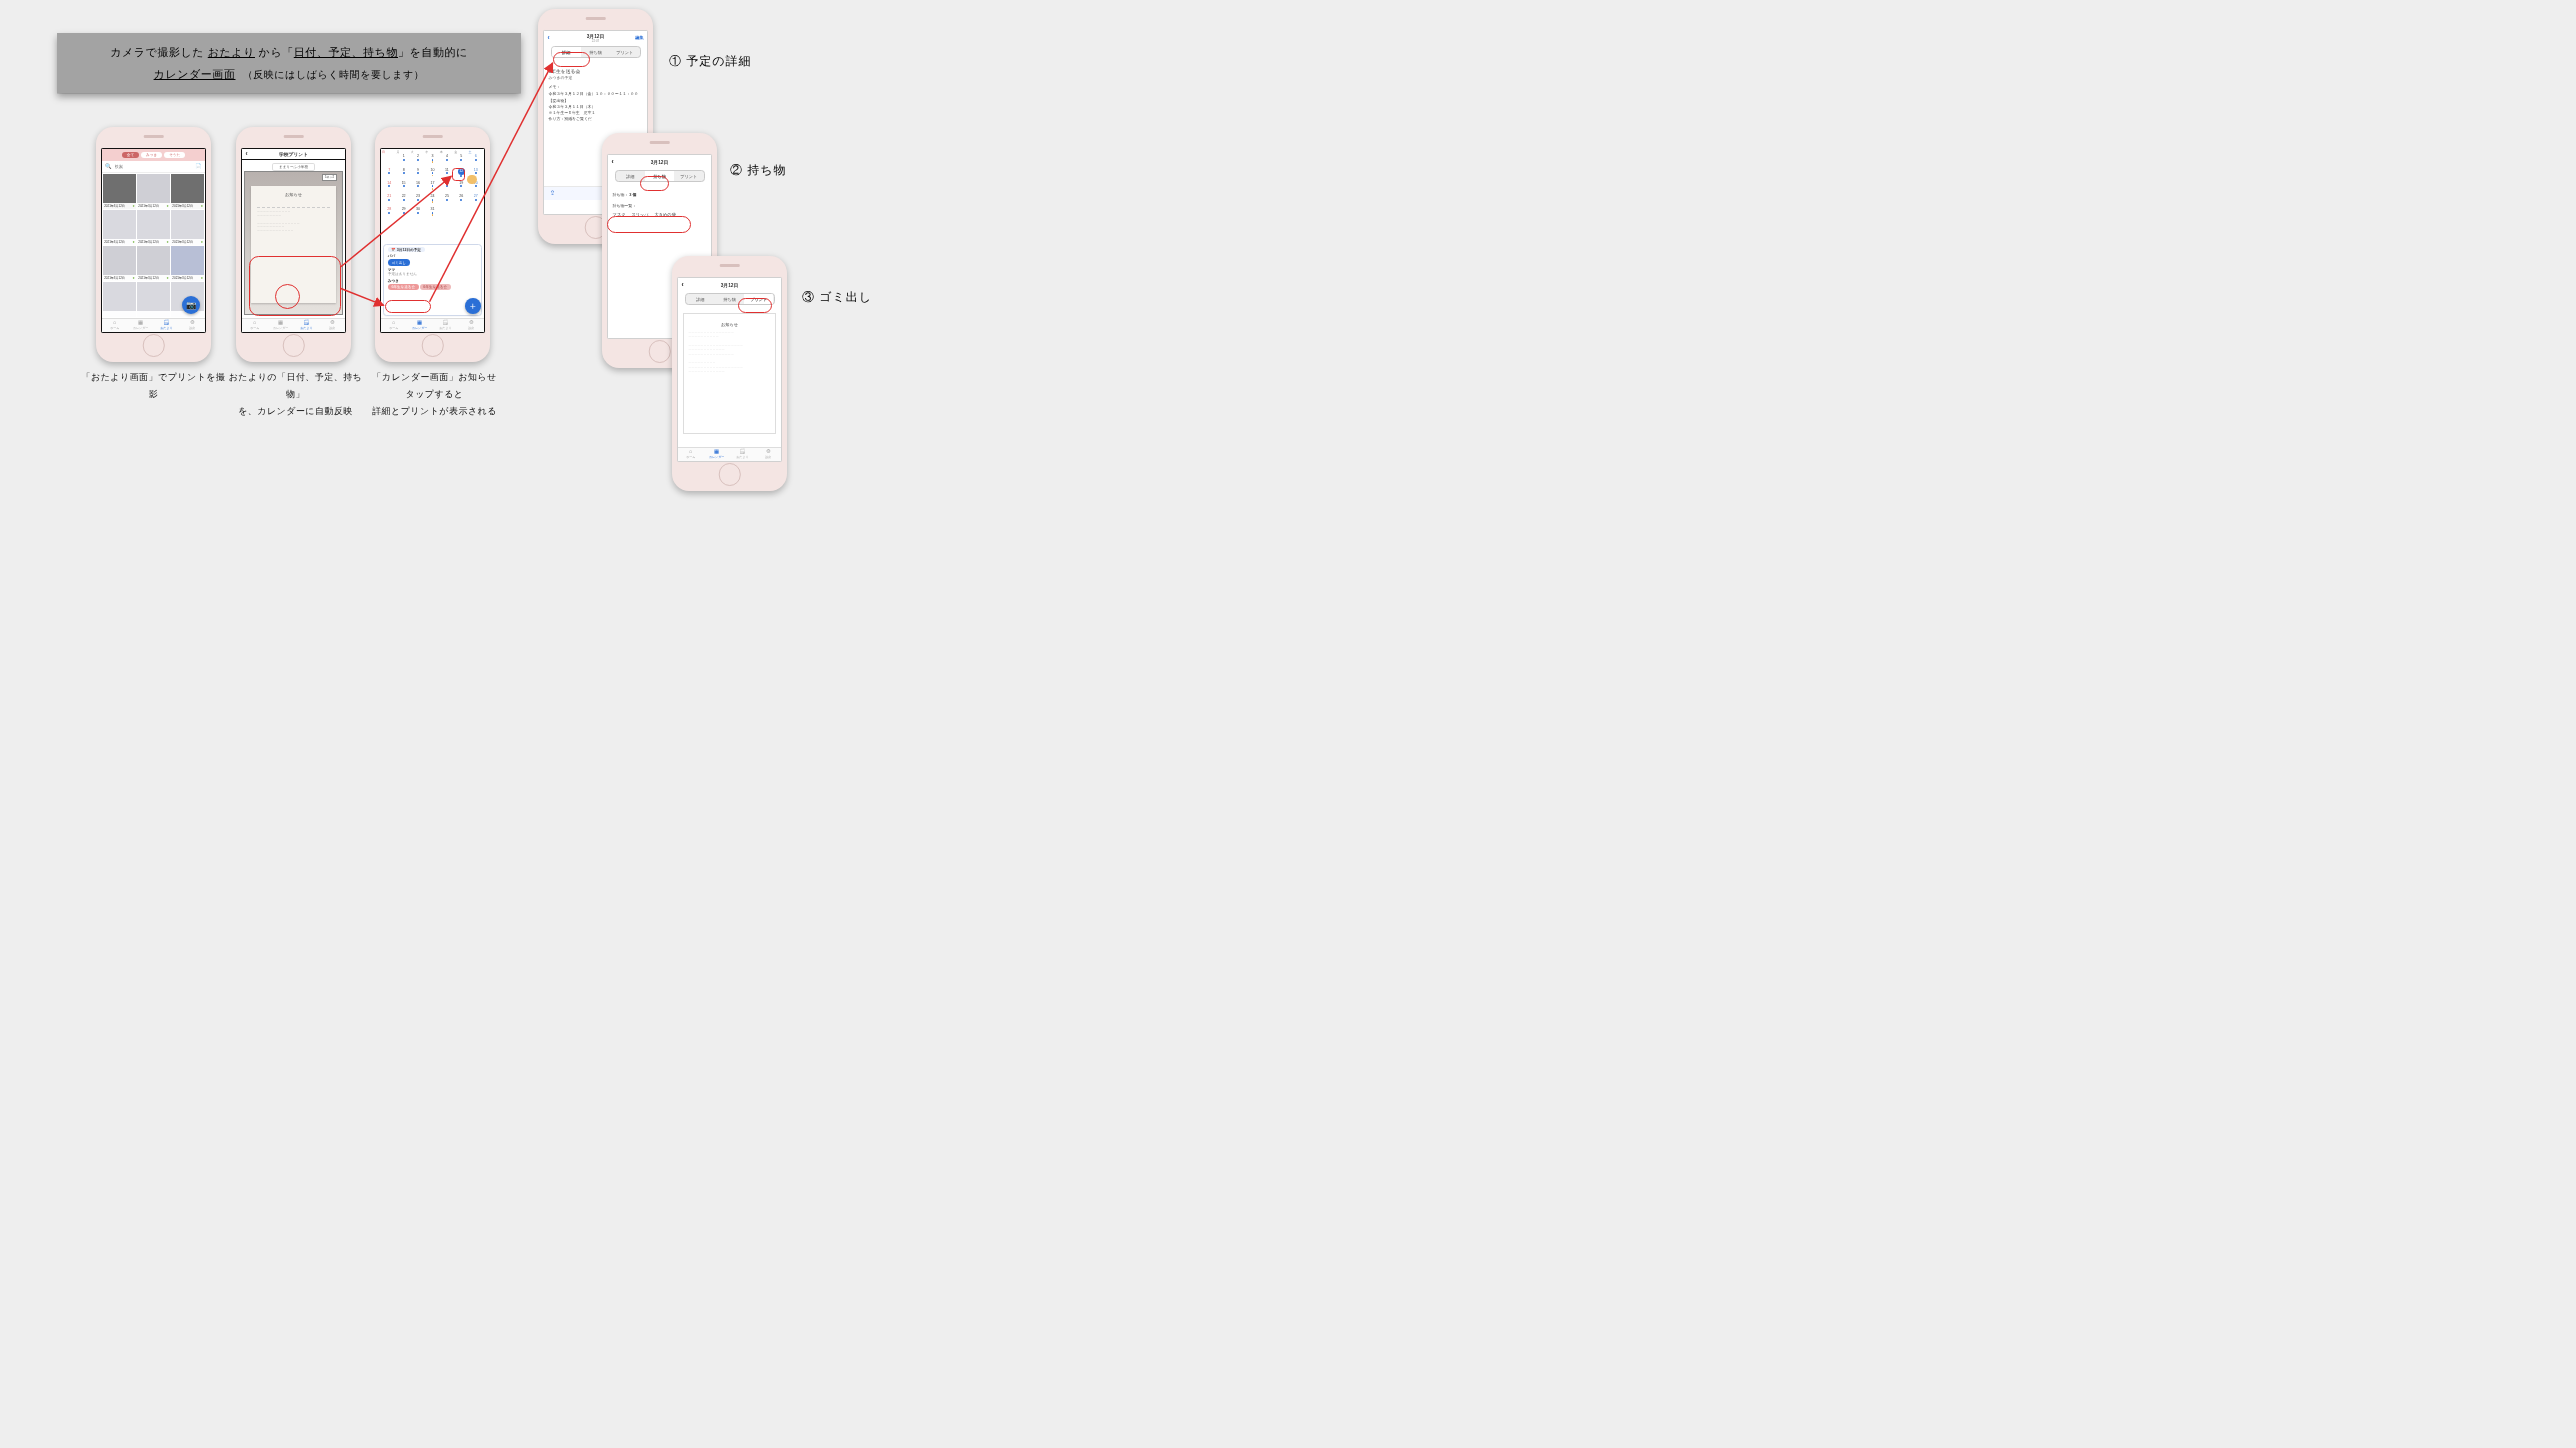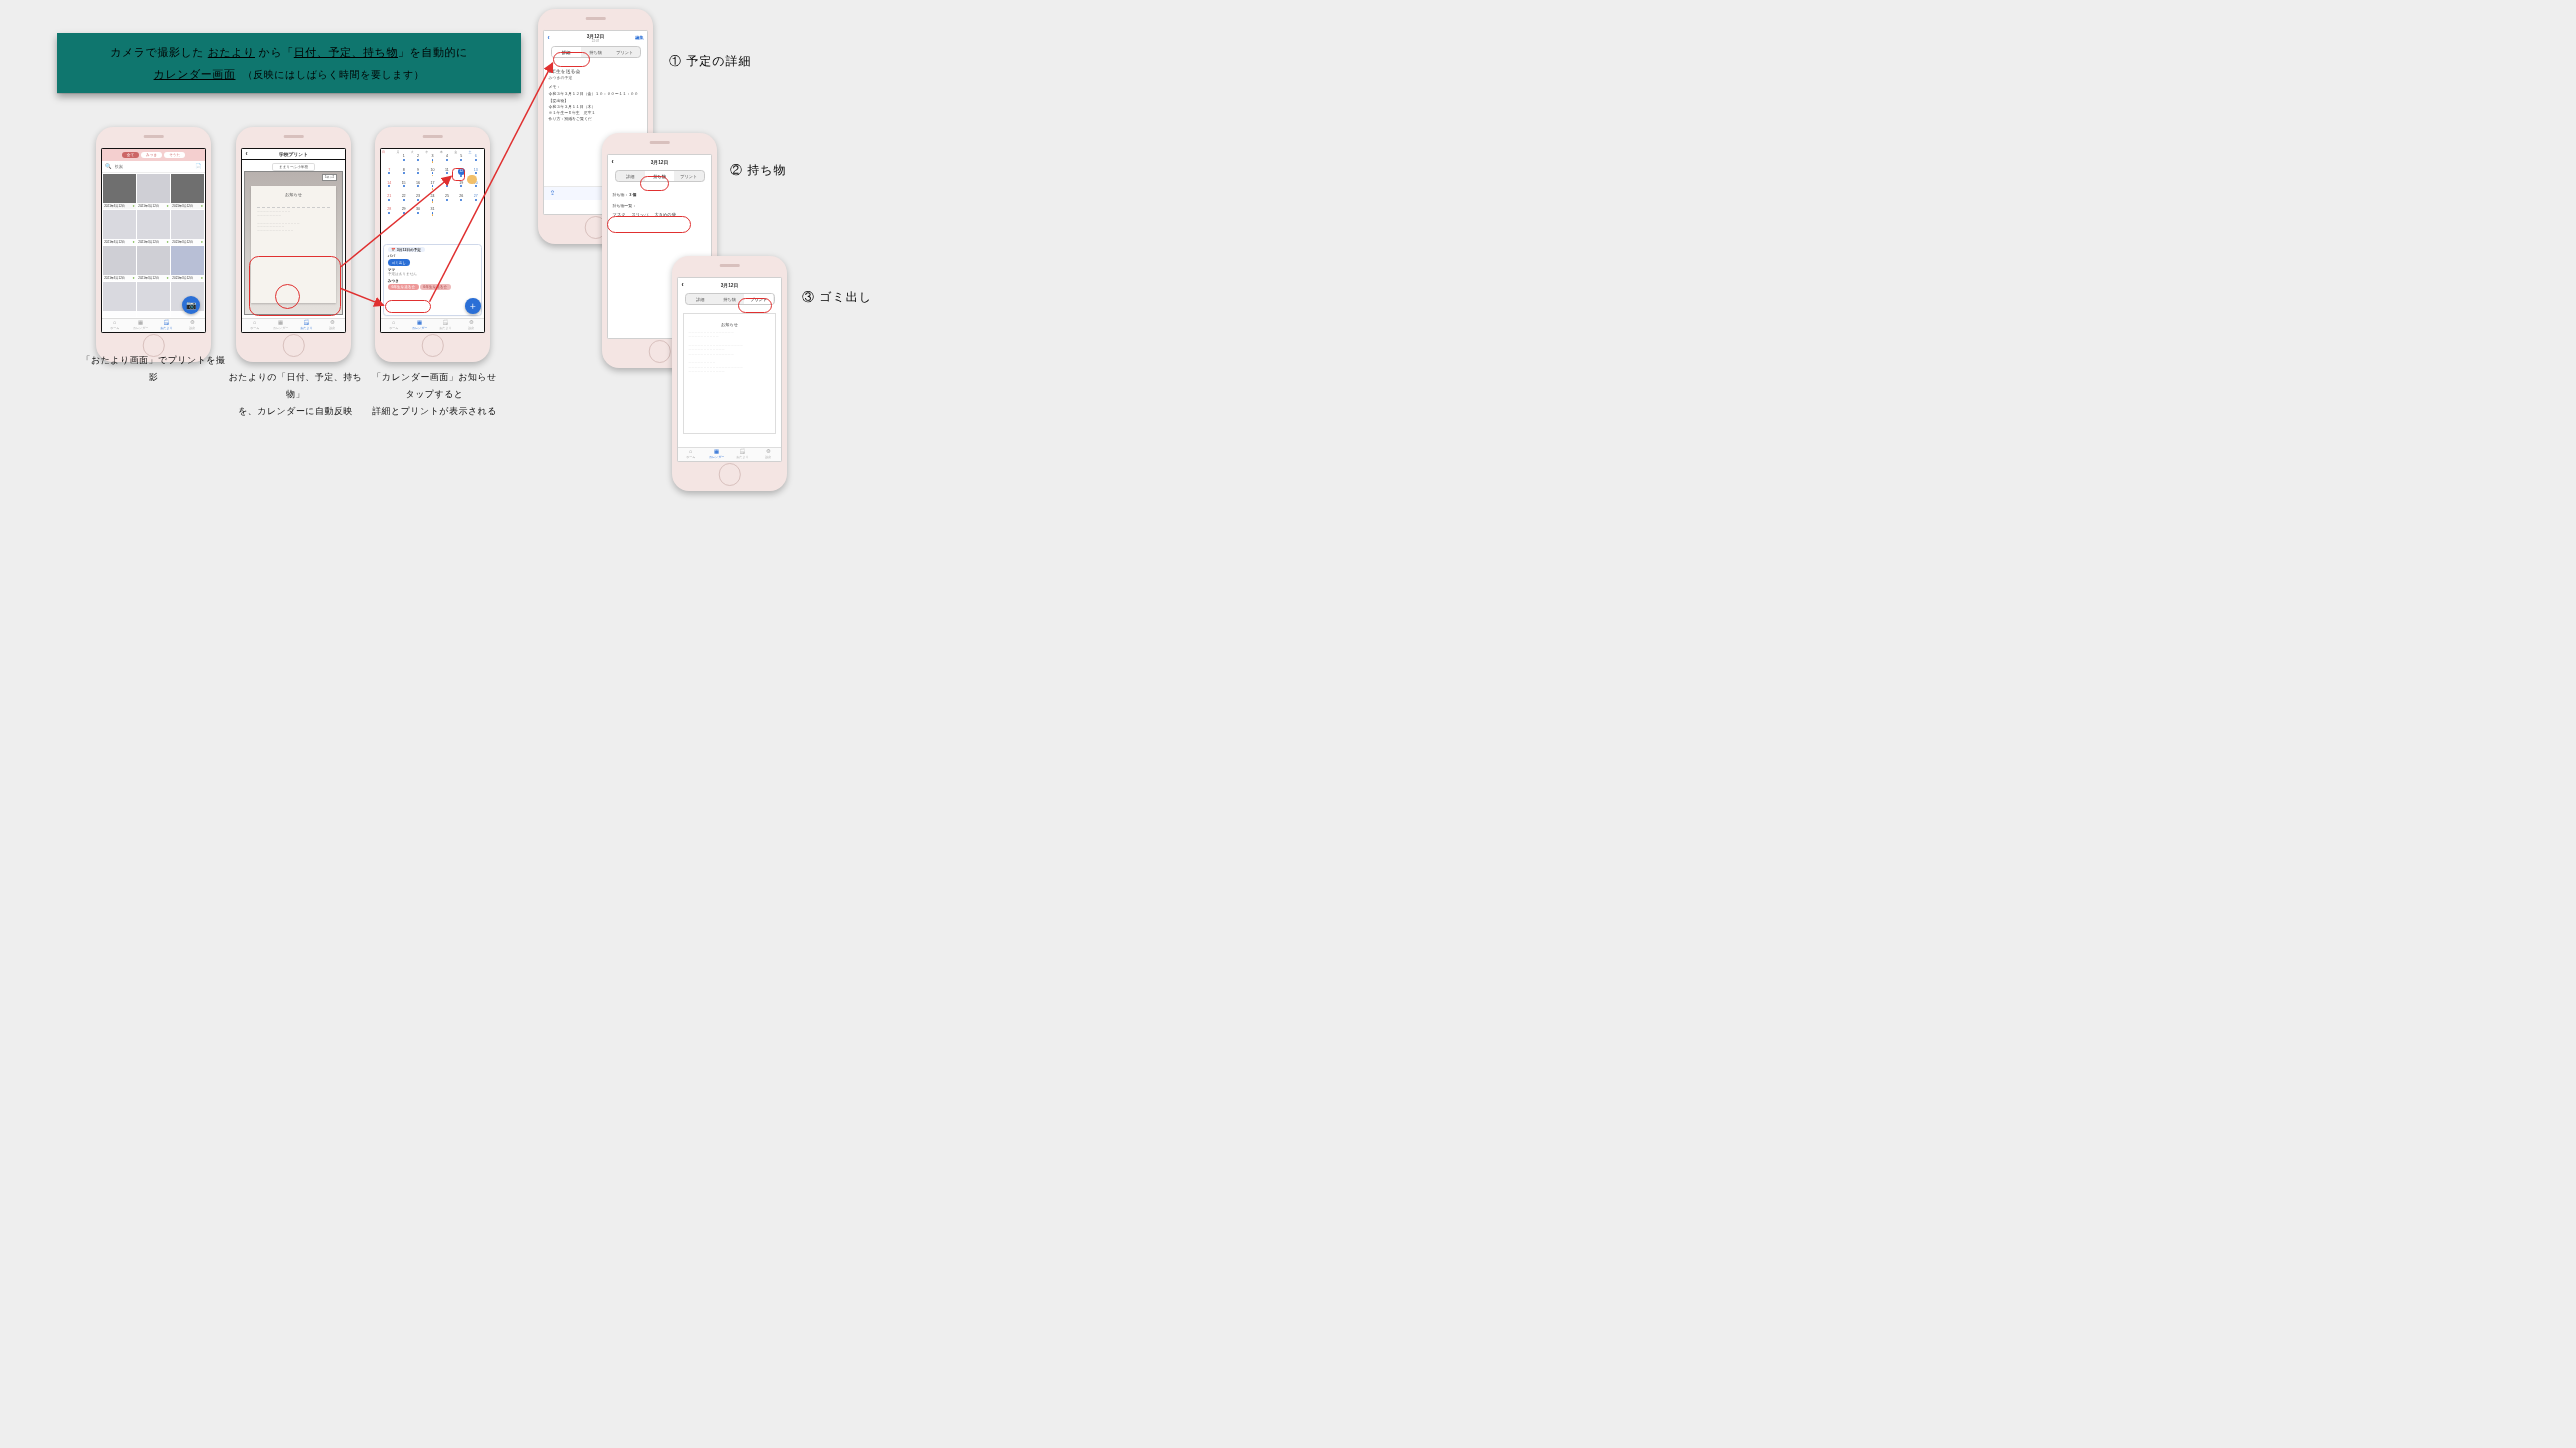--- a/index.html
+++ b/index.html
@@ -10,21 +10,21 @@
     height: 513px;
     position: relative;
     overflow: hidden;
   }
 
   
   .headline-card {
     position: absolute;
     left: 57px; top: 33px;
     width: 464px; height: 60px;
-    background: #0f766e;
+    background: #a3a3a3;
     box-shadow: 0 3.6px 7.2px rgba(0,0,0,.35), 0 0.6px 0 rgba(0,0,0,.18);
     display: flex; flex-direction: column;
     align-items: center; justify-content: center;
     font-size: 11px; line-height: 2.0;
     letter-spacing: .05em;
   }
   .headline-card .line1 u, .headline-card .line2 u { text-decoration: underline; }
   .headline-card .line2 .small { font-size: 10px; margin-left: 3.6px; }
 
   
@@ -290,21 +290,21 @@
           <span>おたより</span>
         </div>
       <div class="tab">
           <span class="ico">⚙</span>
           <span>設定</span>
         </div>
     </div>
   </div>
 </div>
 <div class="redcircle round" style="left:275px; top:284px; width:25px; height:25px;"></div>
-<div class="caption" style="left:81px; top:352px;">「おたより画面」でプリントを撮影</div>
+<div class="caption" style="left:81px; top:369px;">「おたより画面」でプリントを撮影</div>
 
 <div class="phone" style="left:236px; top:127px;">
   <div class="screen">
     <div class="p2-head">
       <span class="back">‹</span>
       <span>学校プリント</span>
     </div>
     <div class="p2-tag">ままりーふ小学校</div>
     <div class="p2-photo">
       <div class="corner">5ネン2</div>

